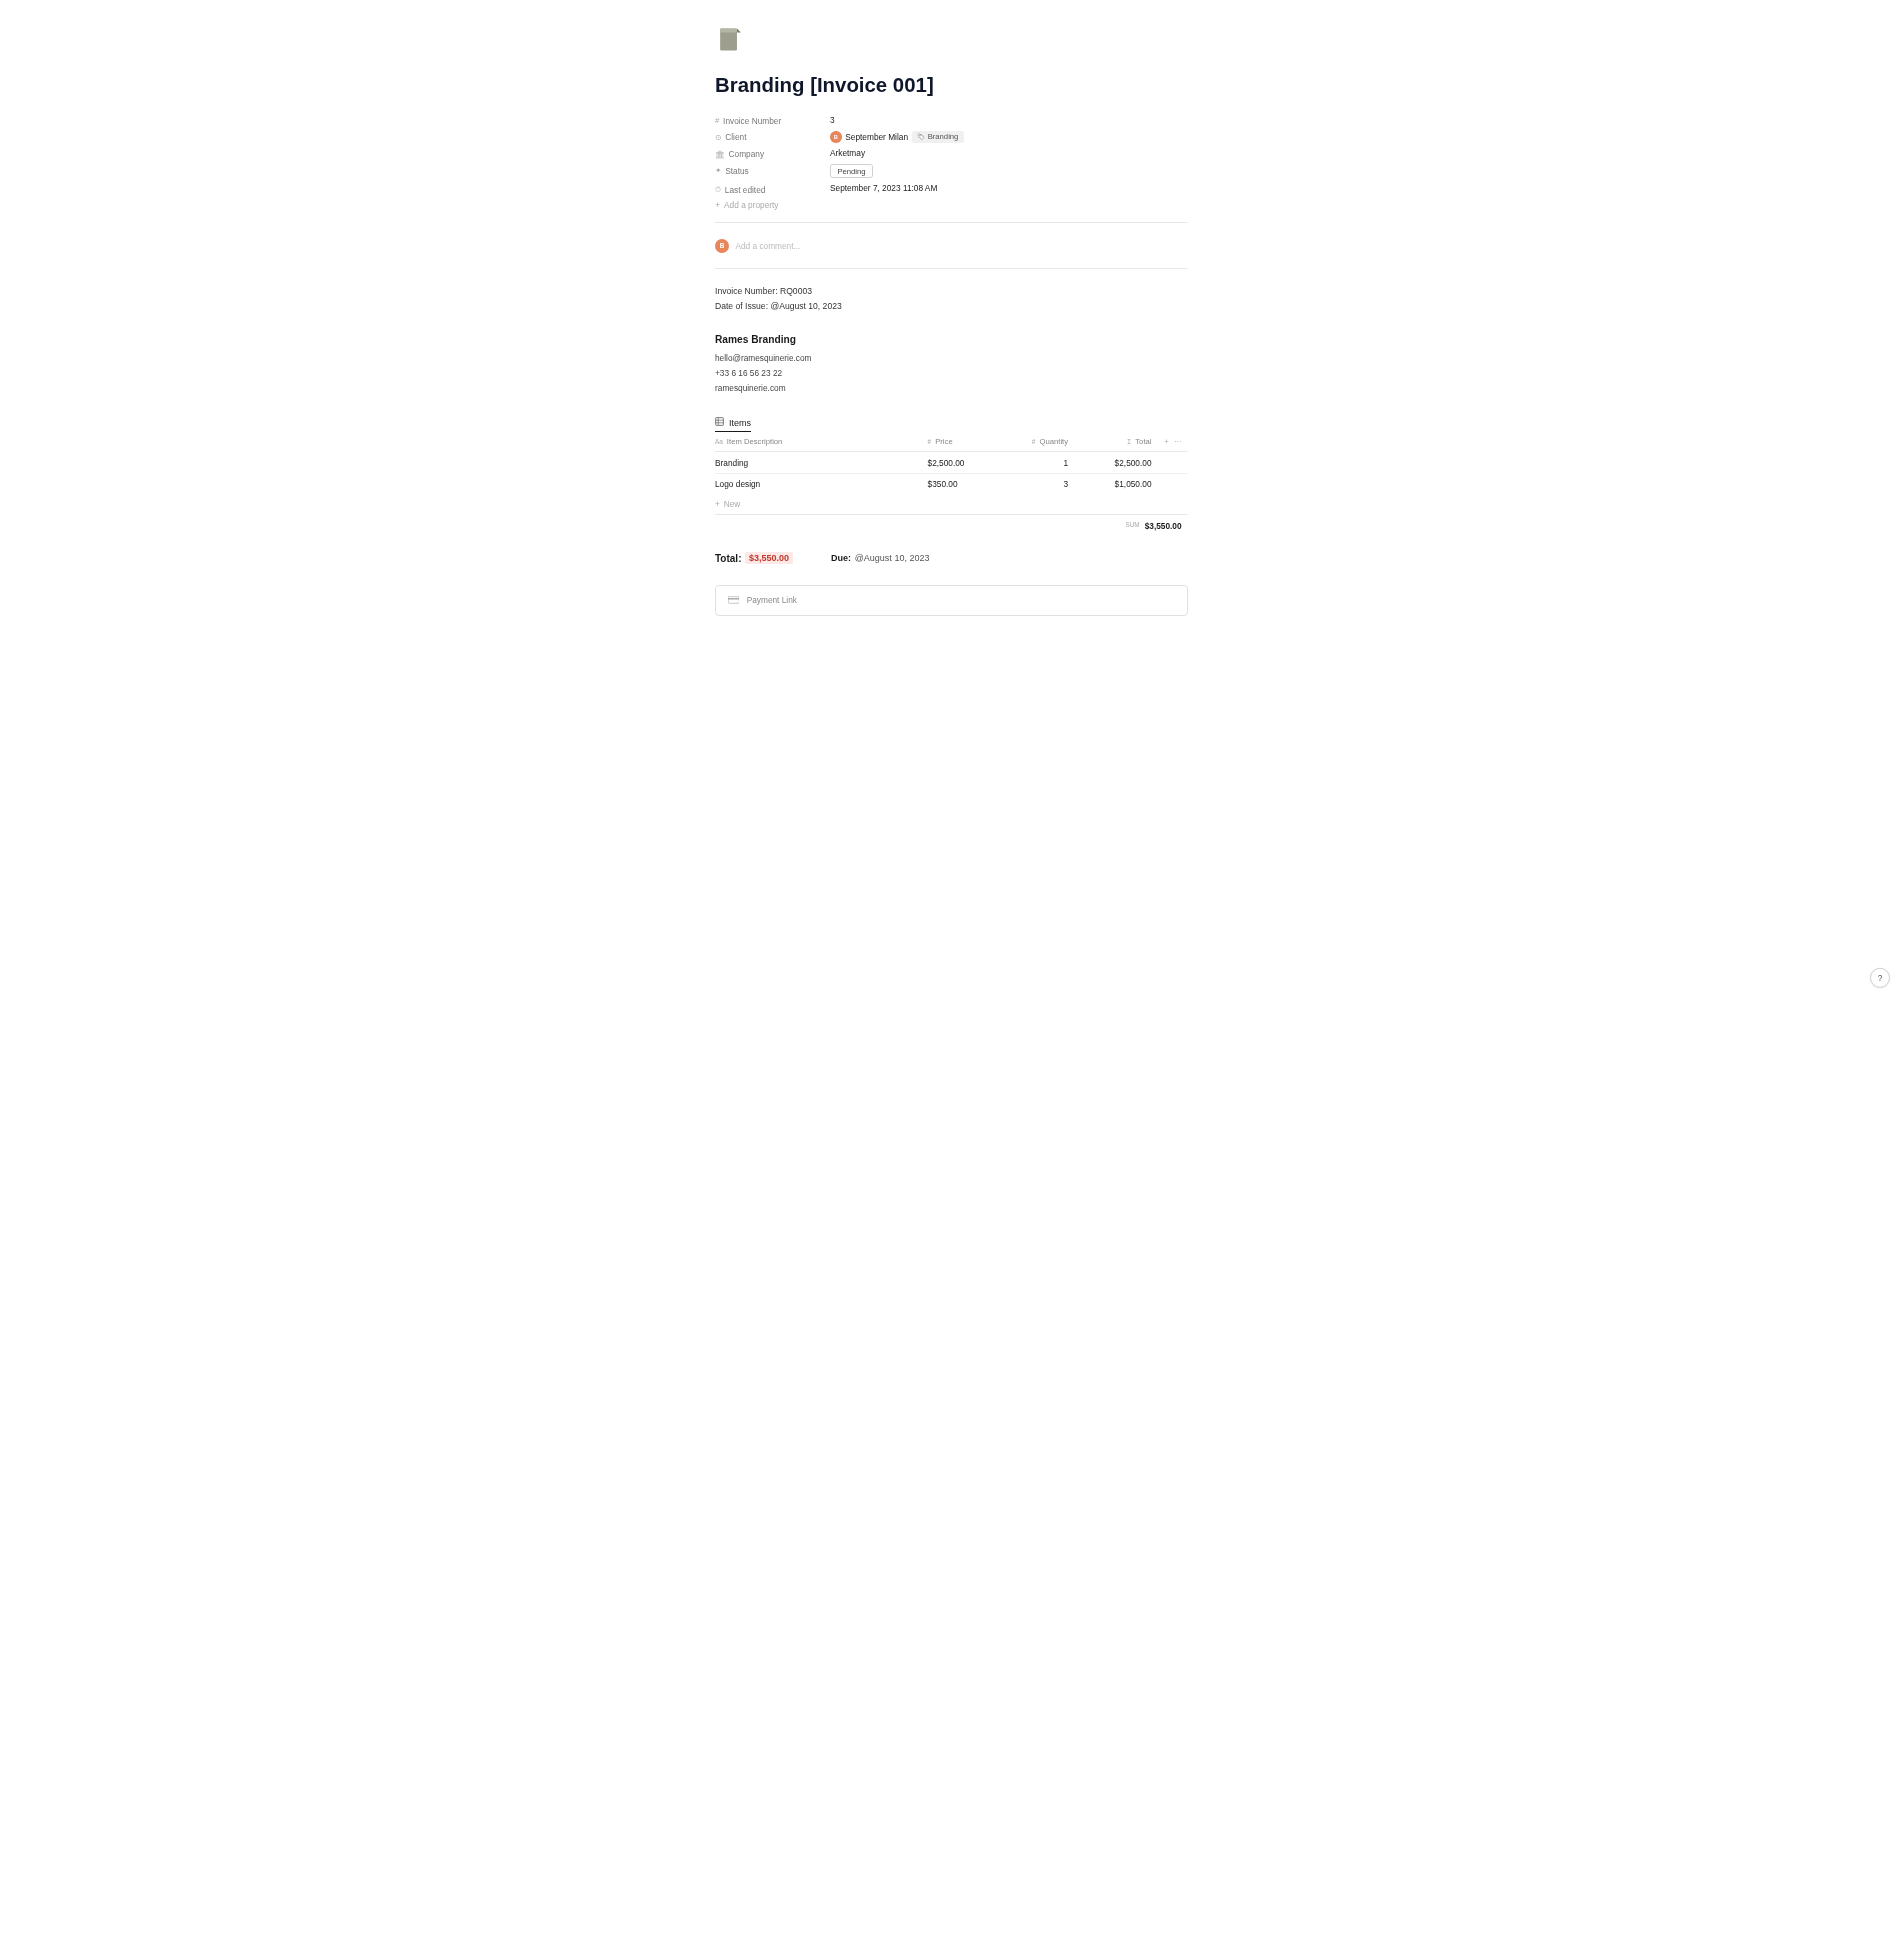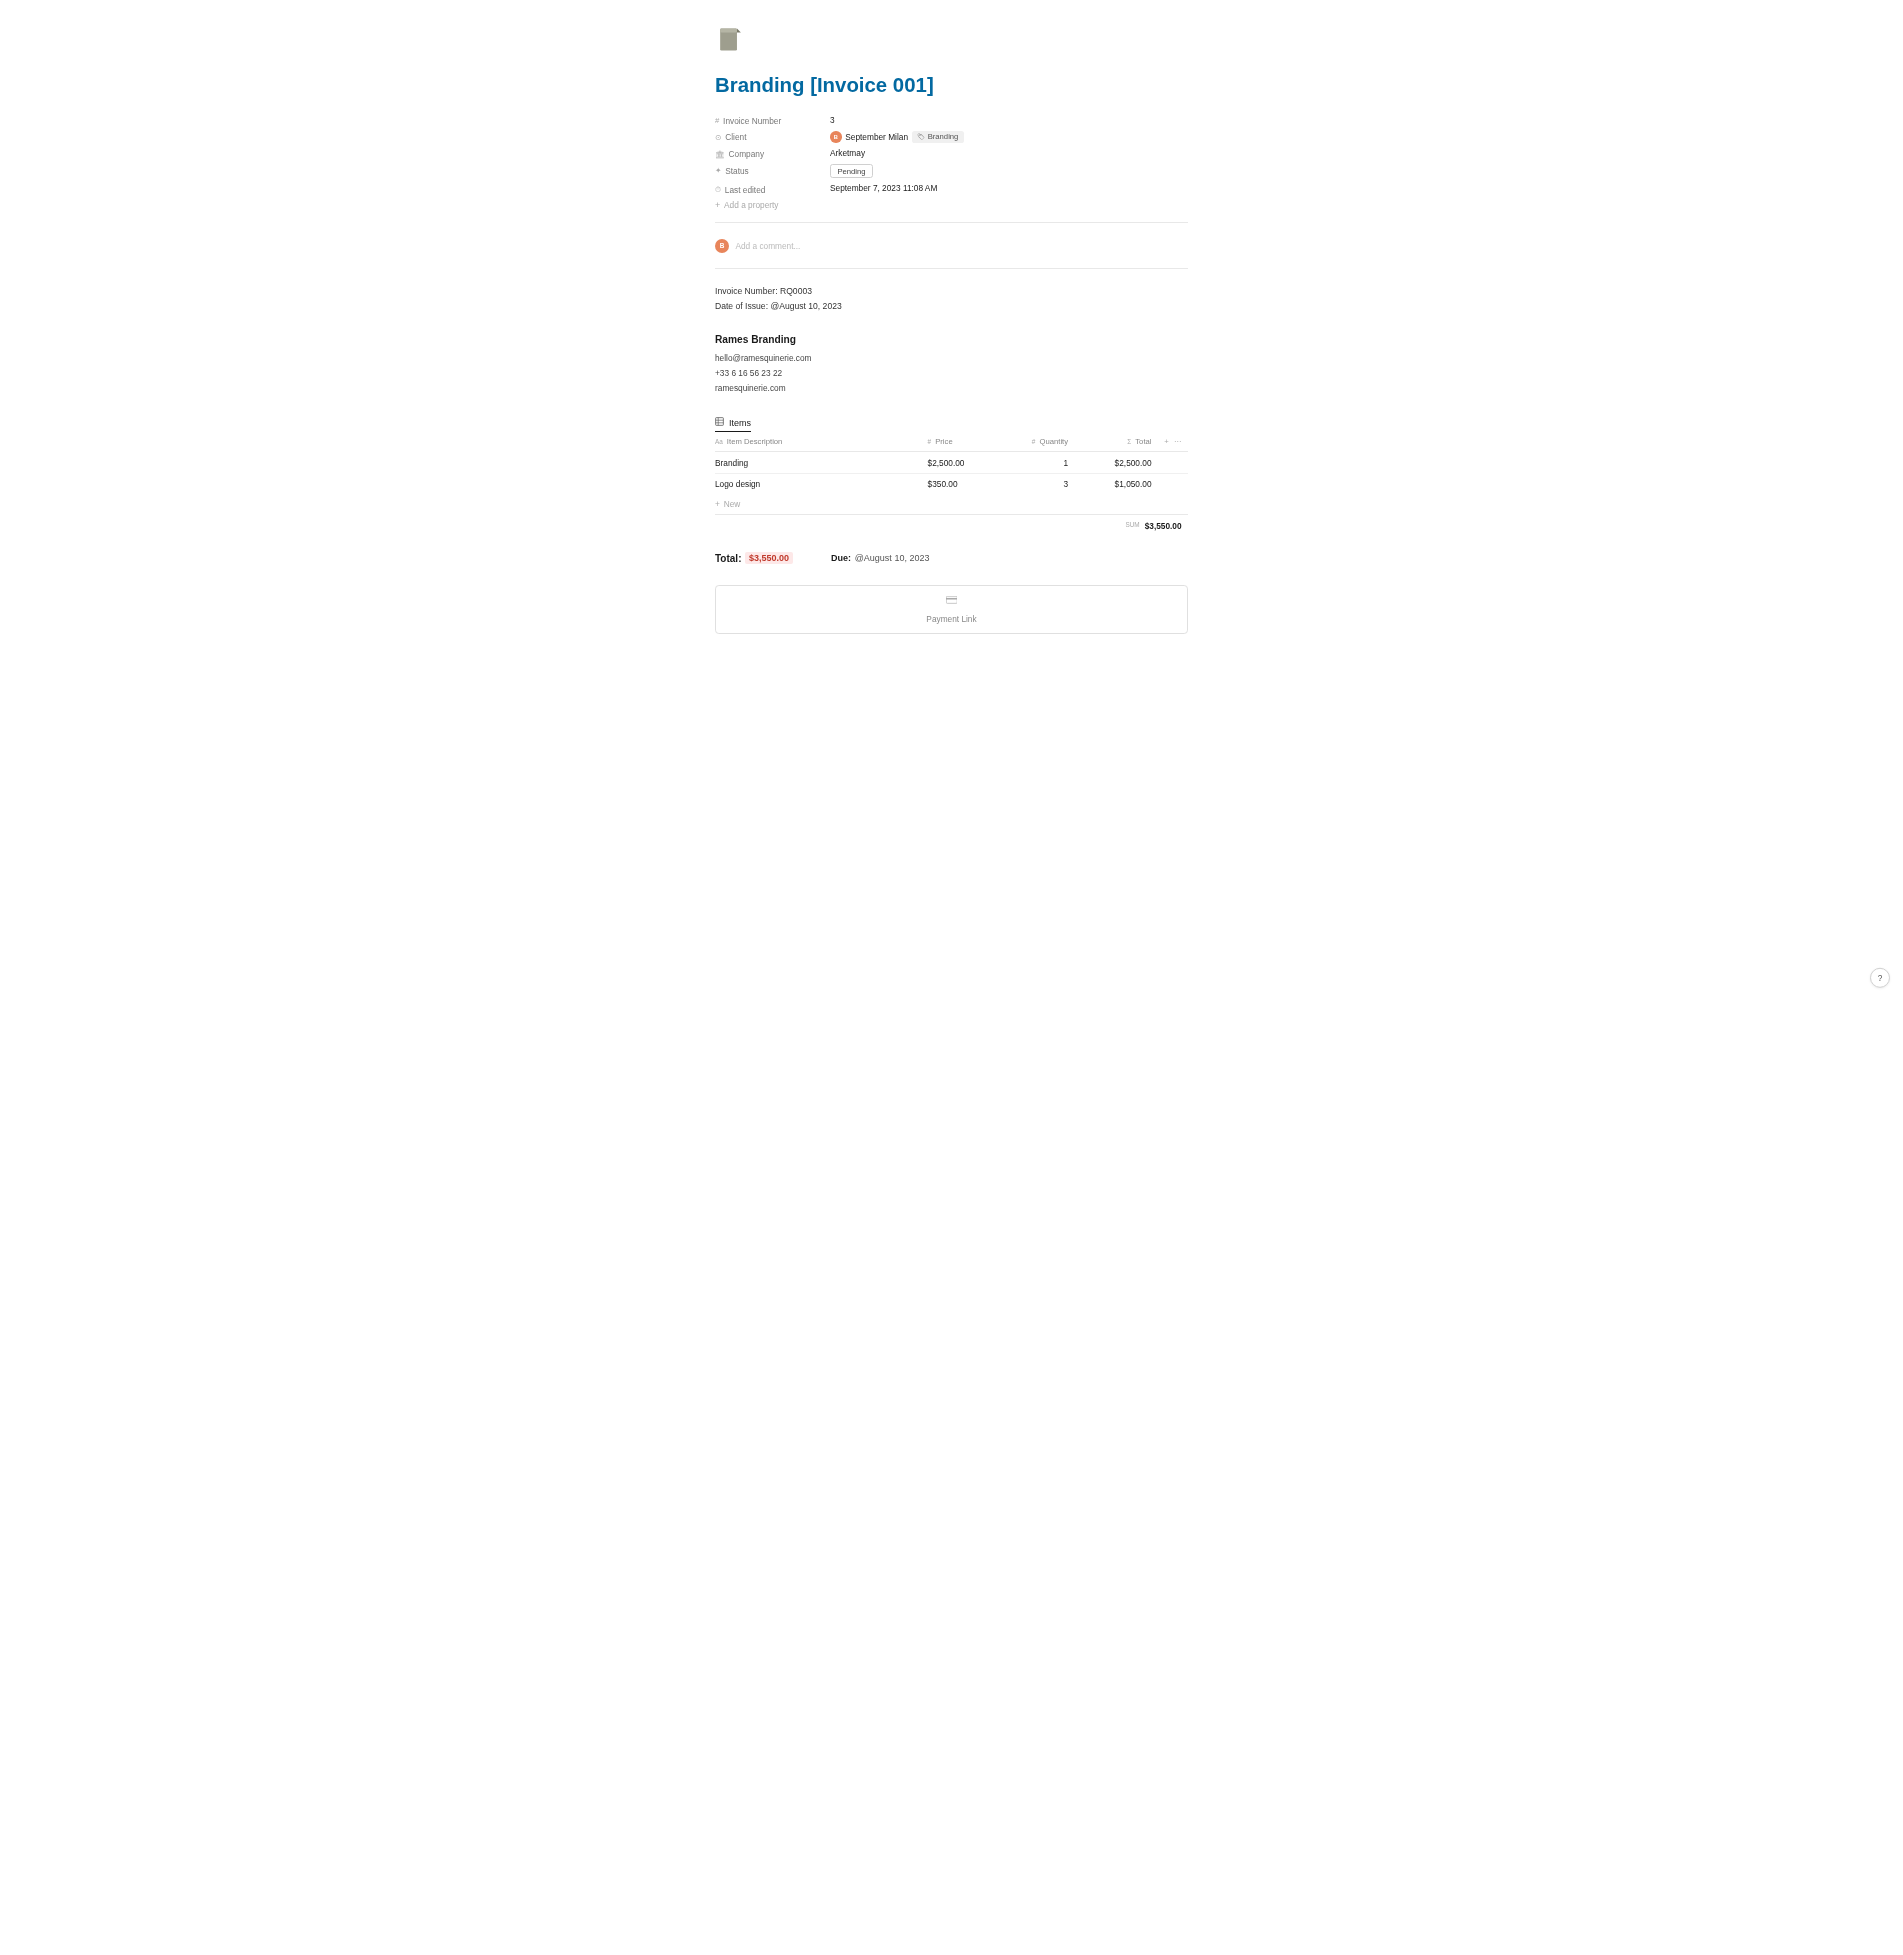--- a/index.html
+++ b/index.html
@@ -18,21 +18,21 @@
       margin-bottom: 15.3px;
     }
     .doc-icon svg {
       width: 31px;
       height: 31px;
     }
     .page-title {
       font-size: 20.4px;
       font-weight: 700;
       margin-bottom: 15.3px;
-      color: #0369a1;
+      color: #0f172a;
     }
     .properties-table {
       width: 100%;
       margin-bottom: 10.2px;
     }
     .property-row {
       display: flex;
       align-items: flex-start;
       padding: 2.6px 0;
     }
@@ -269,21 +269,20 @@
     .payment-link-box {
       border: 0.6px solid #e0e0e0;
       border-radius: 3.8px;
       padding: 9px 11.5px;
       display: flex;
       align-items: center;
       gap: 7.7px;
       margin: 20.4px 0;
       color: #888;
       font-size: 8.3px;
-      flex-direction: column;
     }
     .payment-icon {
       font-size: 10.2px;
       color: #aaa;
     }
     .thank-you-section {
       margin-top: 25.5px;
       padding-top: 12.8px;
       border-top: 0.6px solid #e8e8e8;
     }

